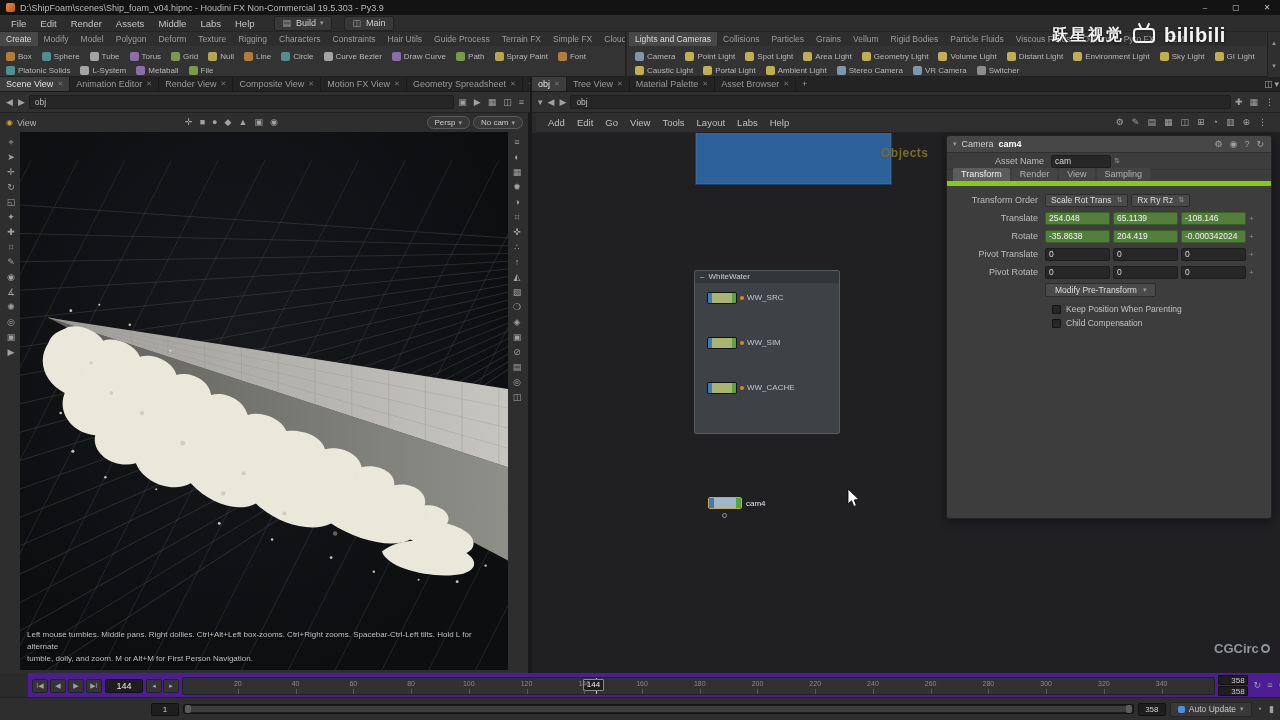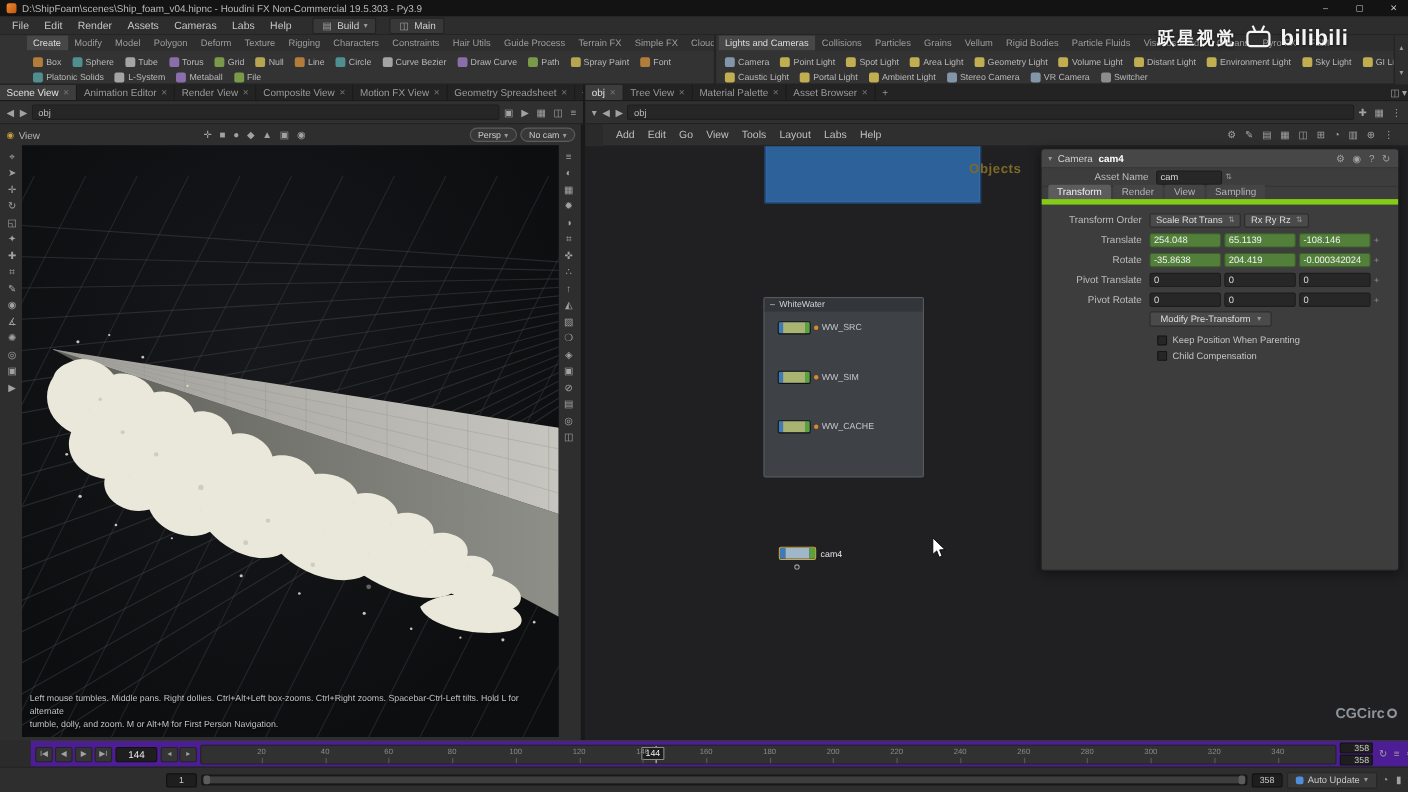--- a/index.html
+++ b/index.html
@@ -14,21 +14,21 @@
   #app-icon{width:9px;height:9px;border-radius:2px;background:linear-gradient(135deg,#f0862c,#c05a12);}
   .winbtn{width:26px;height:15px;display:flex;align-items:center;justify-content:center;font-size:8px;color:#c6c6c6;}
   
   #menubar{position:absolute;left:0;top:15px;width:1280px;height:17px;background:#2d2d2d;display:flex;align-items:center;padding:0 4px;font-size:9.5px;color:#c6c6c6;border-bottom:1px solid #242424;}
   #menubar-items{display:flex;}
   .menu-item{padding:2px 7px;border-radius:2px;}
   .chip{display:flex;align-items:center;gap:4px;margin-left:12px;padding:1px 7px;background:#383838;border:1px solid #222;border-radius:2px;font-size:9px;color:#cfcfcf;}
   .caret{font-size:7px;color:#9a9a9a;}
   
   #shelf{position:absolute;left:0;top:32px;width:1280px;height:45px;background:#333;border-bottom:1px solid #202020;}
-  .shelf-half{position:absolute;top:0;height:45px;overflow:hidden;margin-left:24px;}
+  .shelf-half{position:absolute;top:0;height:45px;overflow:hidden;}
   #shelf-left{left:0;width:627px;border-right:2px solid #242424;}
   #shelf-right{left:629px;width:637px;}
   .shelf-tabs{display:flex;height:14px;overflow:hidden;font-size:8.5px;color:#9d9d9d;background:#2e2e2e;}
   .shelf-tab{padding:2px 6px;white-space:nowrap;}
   .shelf-tab.active{background:#474747;color:#ddd;}
   .shelf-tools{display:flex;flex-wrap:wrap;align-content:flex-start;height:31px;overflow:hidden;padding:1px 2px;column-gap:2px;}
   .tool{display:flex;align-items:flex-end;gap:3px;height:14px;font-size:8px;color:#b8b8b8;padding:0 4px;white-space:nowrap;border-radius:2px;}
   .tool-icon{width:9px;height:9px;border-radius:2px;flex:none;opacity:.85;}
   #shelf-scroll{position:absolute;right:0;top:32px;width:13px;height:45px;background:#2f2f2f;border-left:1px solid #222;display:flex;flex-direction:column;align-items:center;justify-content:space-around;font-size:7px;color:#999;}
   
@@ -52,21 +52,21 @@
   #vp-center-icons{display:flex;gap:5px;}
   .vchip{display:flex;align-items:center;gap:3px;height:13px;padding:0 7px;border:1px solid #5c5c5c;border-radius:7px;background:#383838;font-size:8px;color:#ccc;}
   #vp-left-strip{position:absolute;left:2px;top:19px;bottom:3px;width:18px;display:flex;flex-direction:column;align-items:center;gap:4px;padding-top:5px;}
   #vp-right-strip{position:absolute;right:2px;top:19px;bottom:3px;width:18px;display:flex;flex-direction:column;align-items:center;gap:4px;padding-top:5px;}
   #vp-canvas{position:absolute;left:20px;top:19px;right:20px;bottom:3px;background:radial-gradient(ellipse at 45% 38%,#17181b 0%,#0d0e10 75%);overflow:hidden;}
   #vp-svg{position:absolute;left:0;top:0;width:100%;height:100%;}
   #vp-help{position:absolute;left:7px;right:7px;bottom:5px;font-size:8px;line-height:1.5;color:#c2c2c2;text-shadow:0 1px 2px #000;}
   #vp-help span{display:block;}
   
   #network{position:absolute;left:530px;top:113px;width:750px;height:560px;background:#2a2a2a;border-left:2px solid #191919;}
-  #net-menubar{position:absolute;left:16px;top:0;right:0;height:20px;background:#2f2f2f;display:flex;align-items:center;gap:1px;padding:0 6px;font-size:9.5px;color:#c0c0c0;border-bottom:1px solid #222;}
+  #net-menubar{position:absolute;left:4px;top:0;right:0;height:20px;background:#2f2f2f;display:flex;align-items:center;gap:1px;padding:0 6px;font-size:9.5px;color:#c0c0c0;border-bottom:1px solid #222;}
   .net-menu-item{padding:2px 6px;border-radius:2px;}
   #net-toolbar-icons{display:flex;gap:6px;padding-right:6px;}
   #net-canvas{position:absolute;left:0;top:20px;right:0;bottom:0;background:#202023;overflow:hidden;}
   #net-bluebox{position:absolute;left:163px;top:-4px;width:197px;height:56px;background:#2d6199;border:1px solid #1b3f6b;box-shadow:inset 0 0 0 1px rgba(255,255,255,.06);}
   #net-context{position:absolute;left:349px;top:13px;font-size:12px;font-weight:bold;color:#7c6a26;letter-spacing:.5px;}
   #netbox{position:absolute;left:162px;top:137px;width:146px;height:164px;background:rgba(66,71,76,.88);border:1px solid #565b60;border-radius:2px;}
   #netbox-header{height:12px;display:flex;align-items:center;gap:4px;padding:0 5px;background:rgba(0,0,0,.18);font-size:8px;color:#d0d3d5;border-bottom:1px solid #33373a;}
   #netbox-nodes{padding-top:8px;}
   .netnode{display:flex;align-items:center;gap:3px;height:13px;margin:0 0 32px 12px;}
   .ntile{display:flex;width:30px;height:12px;border:1px solid #0f1113;border-radius:2px;overflow:hidden;background:#70777d;flex:none;}
@@ -155,21 +155,21 @@
     <span class="winbtn">▢</span>
     <span class="winbtn">✕</span>
   </div>
 
   <div id="menubar">
     <div id="menubar-items">
         <div class="menu-item">File</div>
         <div class="menu-item">Edit</div>
         <div class="menu-item">Render</div>
         <div class="menu-item">Assets</div>
-        <div class="menu-item">Cameras</div>
+        <div class="menu-item">Middle</div>
         <div class="menu-item">Labs</div>
         <div class="menu-item">Help</div>
       </div>
     <div class="chip">
       <span class="icon">▤</span>
       <span>Build</span>
       <span class="caret">▾</span>
     </div>
     <div class="chip">
       <span class="icon">◫</span>

